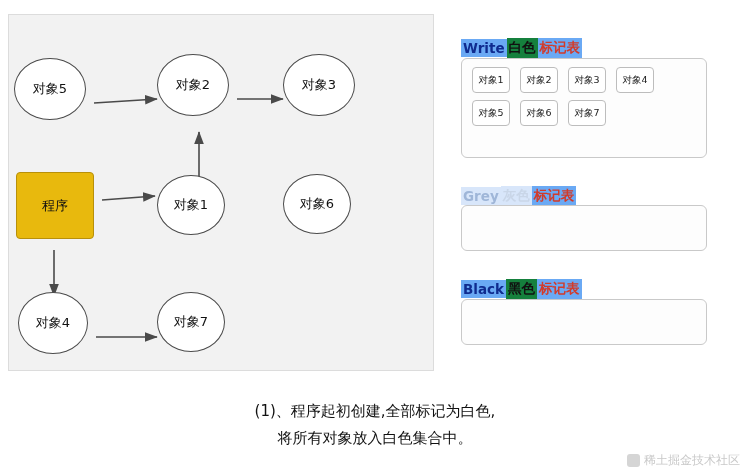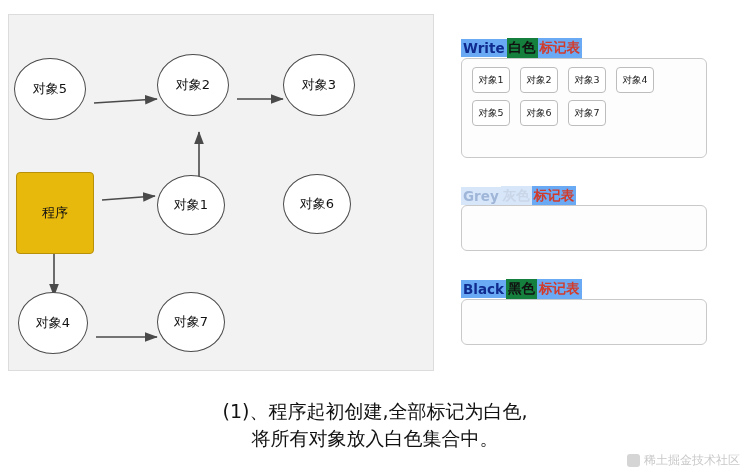--- a/index.html
+++ b/index.html
@@ -71,21 +71,21 @@
     font-size:9.5px;color:#222;
     box-sizing:border-box;
   }
 
   
   .caption{
     position:absolute;
     left:0;right:0;
     text-align:center;
     color:#111;
-    font-size:19px;
+    font-size:15px;
     line-height:27px;
   }
   .watermark{
     position:absolute;
     right:10px;bottom:6px;
     font-size:12px;
     color:#c9c9c9;
     display:flex;align-items:center;gap:4px;
   }
   .wm-logo{
@@ -124,21 +124,21 @@
 
   <div class="node" style="left:14px;top:58px;width:72px;height:62px;">
     <span>对象5</span>
   </div>
   <div class="node" style="left:157px;top:54px;width:72px;height:62px;">
     <span>对象2</span>
   </div>
   <div class="node" style="left:283px;top:54px;width:72px;height:62px;">
     <span>对象3</span>
   </div>
-  <div class="node square" style="left:16px;top:172px;width:78px;height:82px;">
+  <div class="node square" style="left:16px;top:172px;width:78px;height:67px;">
     <span>程序</span>
   </div>
   <div class="node" style="left:157px;top:175px;width:68px;height:60px;">
     <span>对象1</span>
   </div>
   <div class="node" style="left:283px;top:174px;width:68px;height:60px;">
     <span>对象6</span>
   </div>
   <div class="node" style="left:18px;top:292px;width:70px;height:62px;">
     <span>对象4</span>

